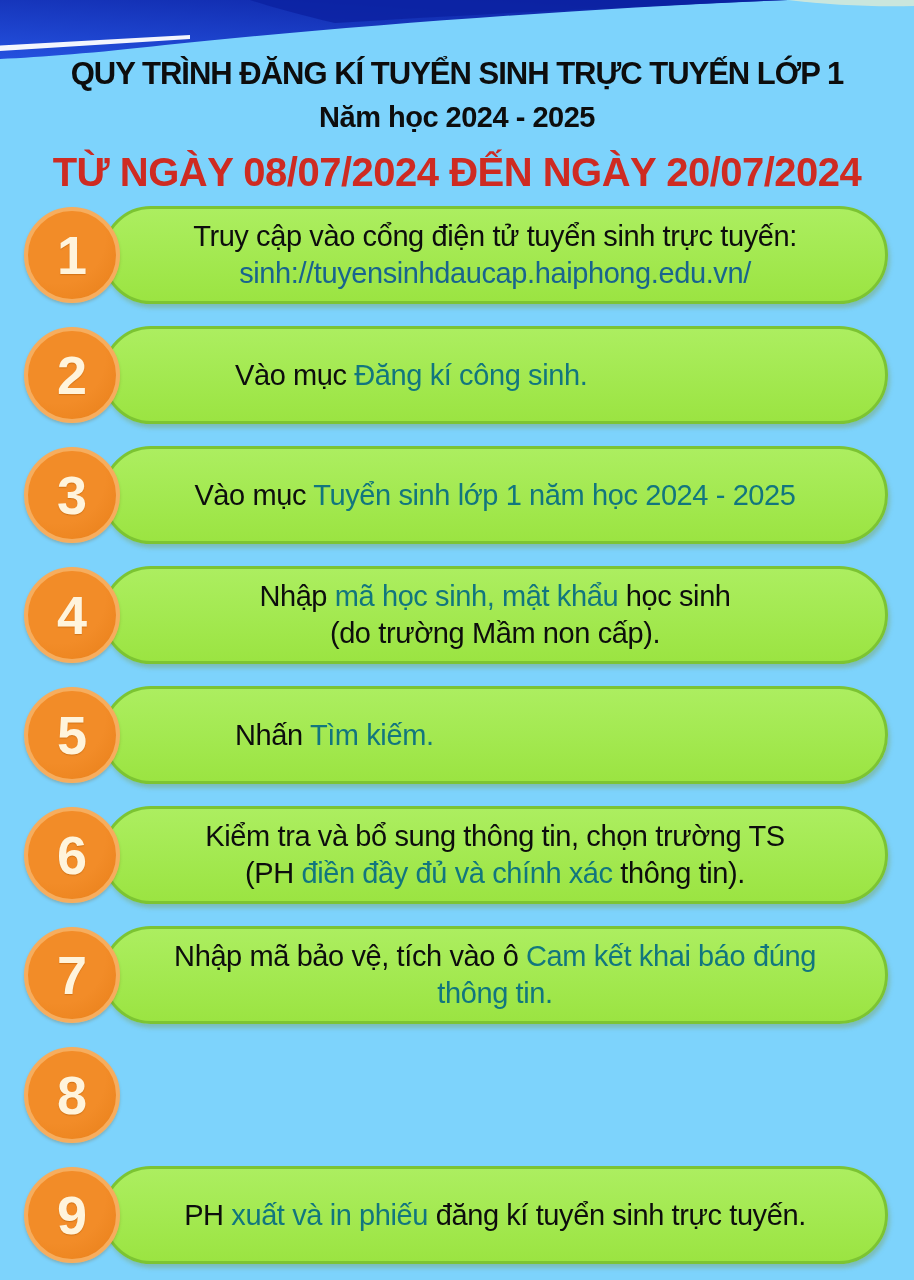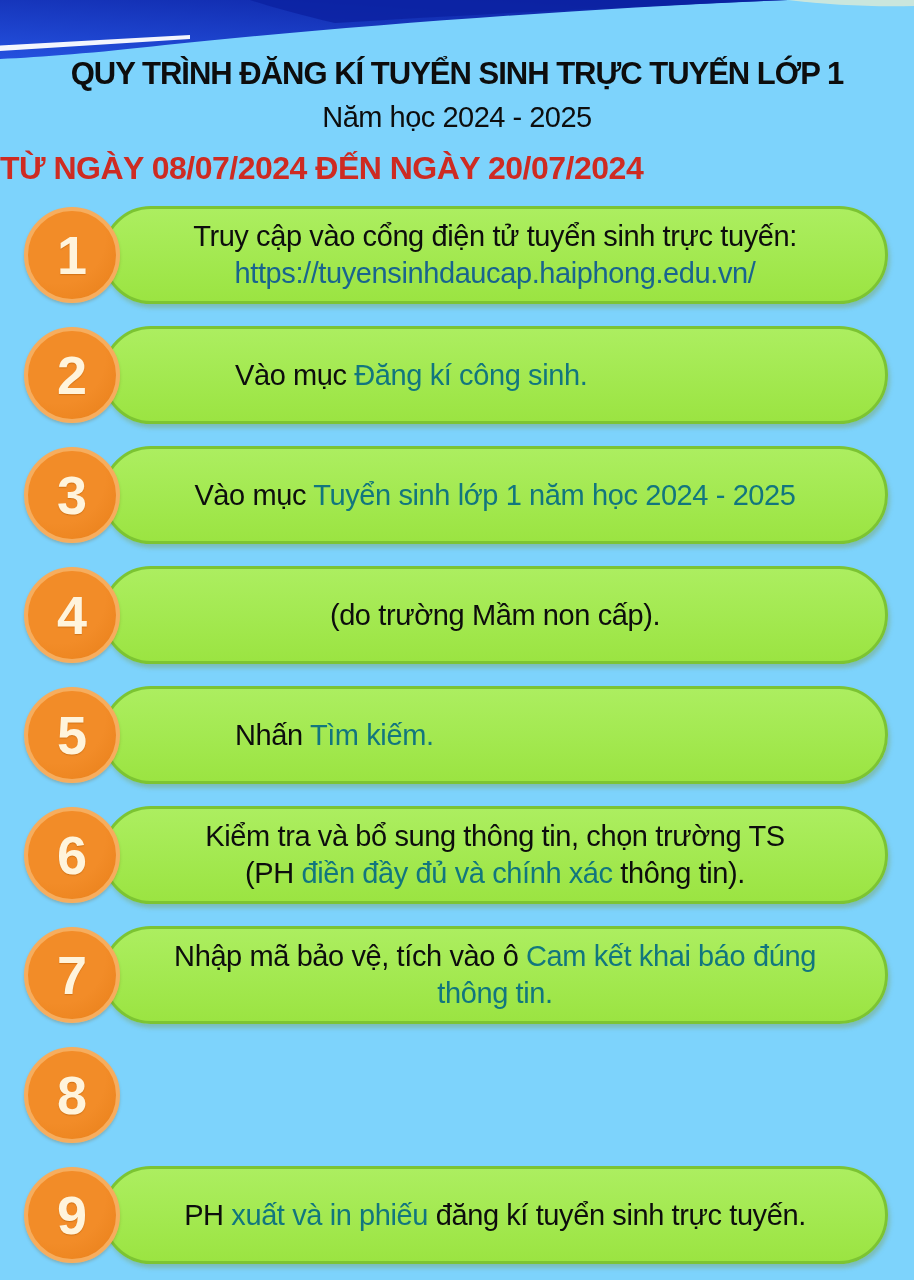--- a/index.html
+++ b/index.html
@@ -13,26 +13,26 @@
   }
   
   #swoosh{position:absolute;top:0;left:0;width:914px;height:180px;pointer-events:none;}
   .page-title{
     position:absolute;top:56px;left:0;width:100%;
     text-align:center;font-weight:bold;font-size:31px;letter-spacing:-1px;
     color:var(--text-black);
   }
   .subtitle{
     position:absolute;top:101px;left:0;width:100%;
-    text-align:center;font-weight:normal;font-size:29px;letter-spacing:-0.5px;
+    text-align:center;font-weight:bold;font-size:29px;letter-spacing:-0.5px;
     color:var(--text-black);
   }
   .date-range{
     position:absolute;top:150px;left:0;width:100%;
-    text-align:left;font-weight:bold;font-size:32px;letter-spacing:-0.5px;
+    text-align:center;font-weight:bold;font-size:40px;letter-spacing:-0.5px;
     color:var(--date-red);
   }
   
   .steps{position:absolute;top:206px;left:0;width:914px;}
   .step-row{
     display:flex;align-items:center;
     height:98px;margin-bottom:22px;
   }
   .step-circle{
     flex:none;width:88px;height:88px;margin-left:24px;margin-right:-18px;
@@ -87,38 +87,39 @@
 
   <div class="page-title">QUY TRÌNH ĐĂNG KÍ TUYỂN SINH TRỰC TUYẾN LỚP 1</div>
   <div class="subtitle">Năm học 2024 - 2025</div>
   <div class="date-range">TỪ NGÀY 08/07/2024 ĐẾN NGÀY 20/07/2024</div>
 
   <div class="steps">
       <div class="step-row">
         <div class="step-circle">1</div>
         <div class="step-pill">
           <div class="step-line"><span class="seg-black">Truy cập vào cổng điện tử tuyển sinh trực tuyến:</span></div>
-          <div class="step-line"><span class="seg-url">https://tuyensinhdaucap.haiphong.edu.vn/</span></div>
+          <div class="step-line"><span class="seg-url">sinh://tuyensinhdaucap.haiphong.edu.vn/</span></div>
         </div>
       </div>
       <div class="step-row">
         <div class="step-circle">2</div>
         <div class="step-pill align-left">
           <div class="step-line"><span class="seg-black">Vào mục </span><span class="seg-teal">Đăng kí công sinh.</span></div>
         </div>
       </div>
       <div class="step-row">
         <div class="step-circle">3</div>
         <div class="step-pill">
           <div class="step-line"><span class="seg-black">Vào mục </span><span class="seg-teal">Tuyển sinh lớp 1 năm học 2024 - 2025</span></div>
         </div>
       </div>
       <div class="step-row">
         <div class="step-circle">4</div>
         <div class="step-pill">
+          <div class="step-line"><span class="seg-black">Nhập </span><span class="seg-teal">mã học sinh, mật khẩu </span><span class="seg-black">học sinh</span></div>
           <div class="step-line"><span class="seg-black">(do trường Mầm non cấp).</span></div>
         </div>
       </div>
       <div class="step-row">
         <div class="step-circle">5</div>
         <div class="step-pill align-left">
           <div class="step-line"><span class="seg-black">Nhấn </span><span class="seg-teal">Tìm kiếm.</span></div>
         </div>
       </div>
       <div class="step-row">

